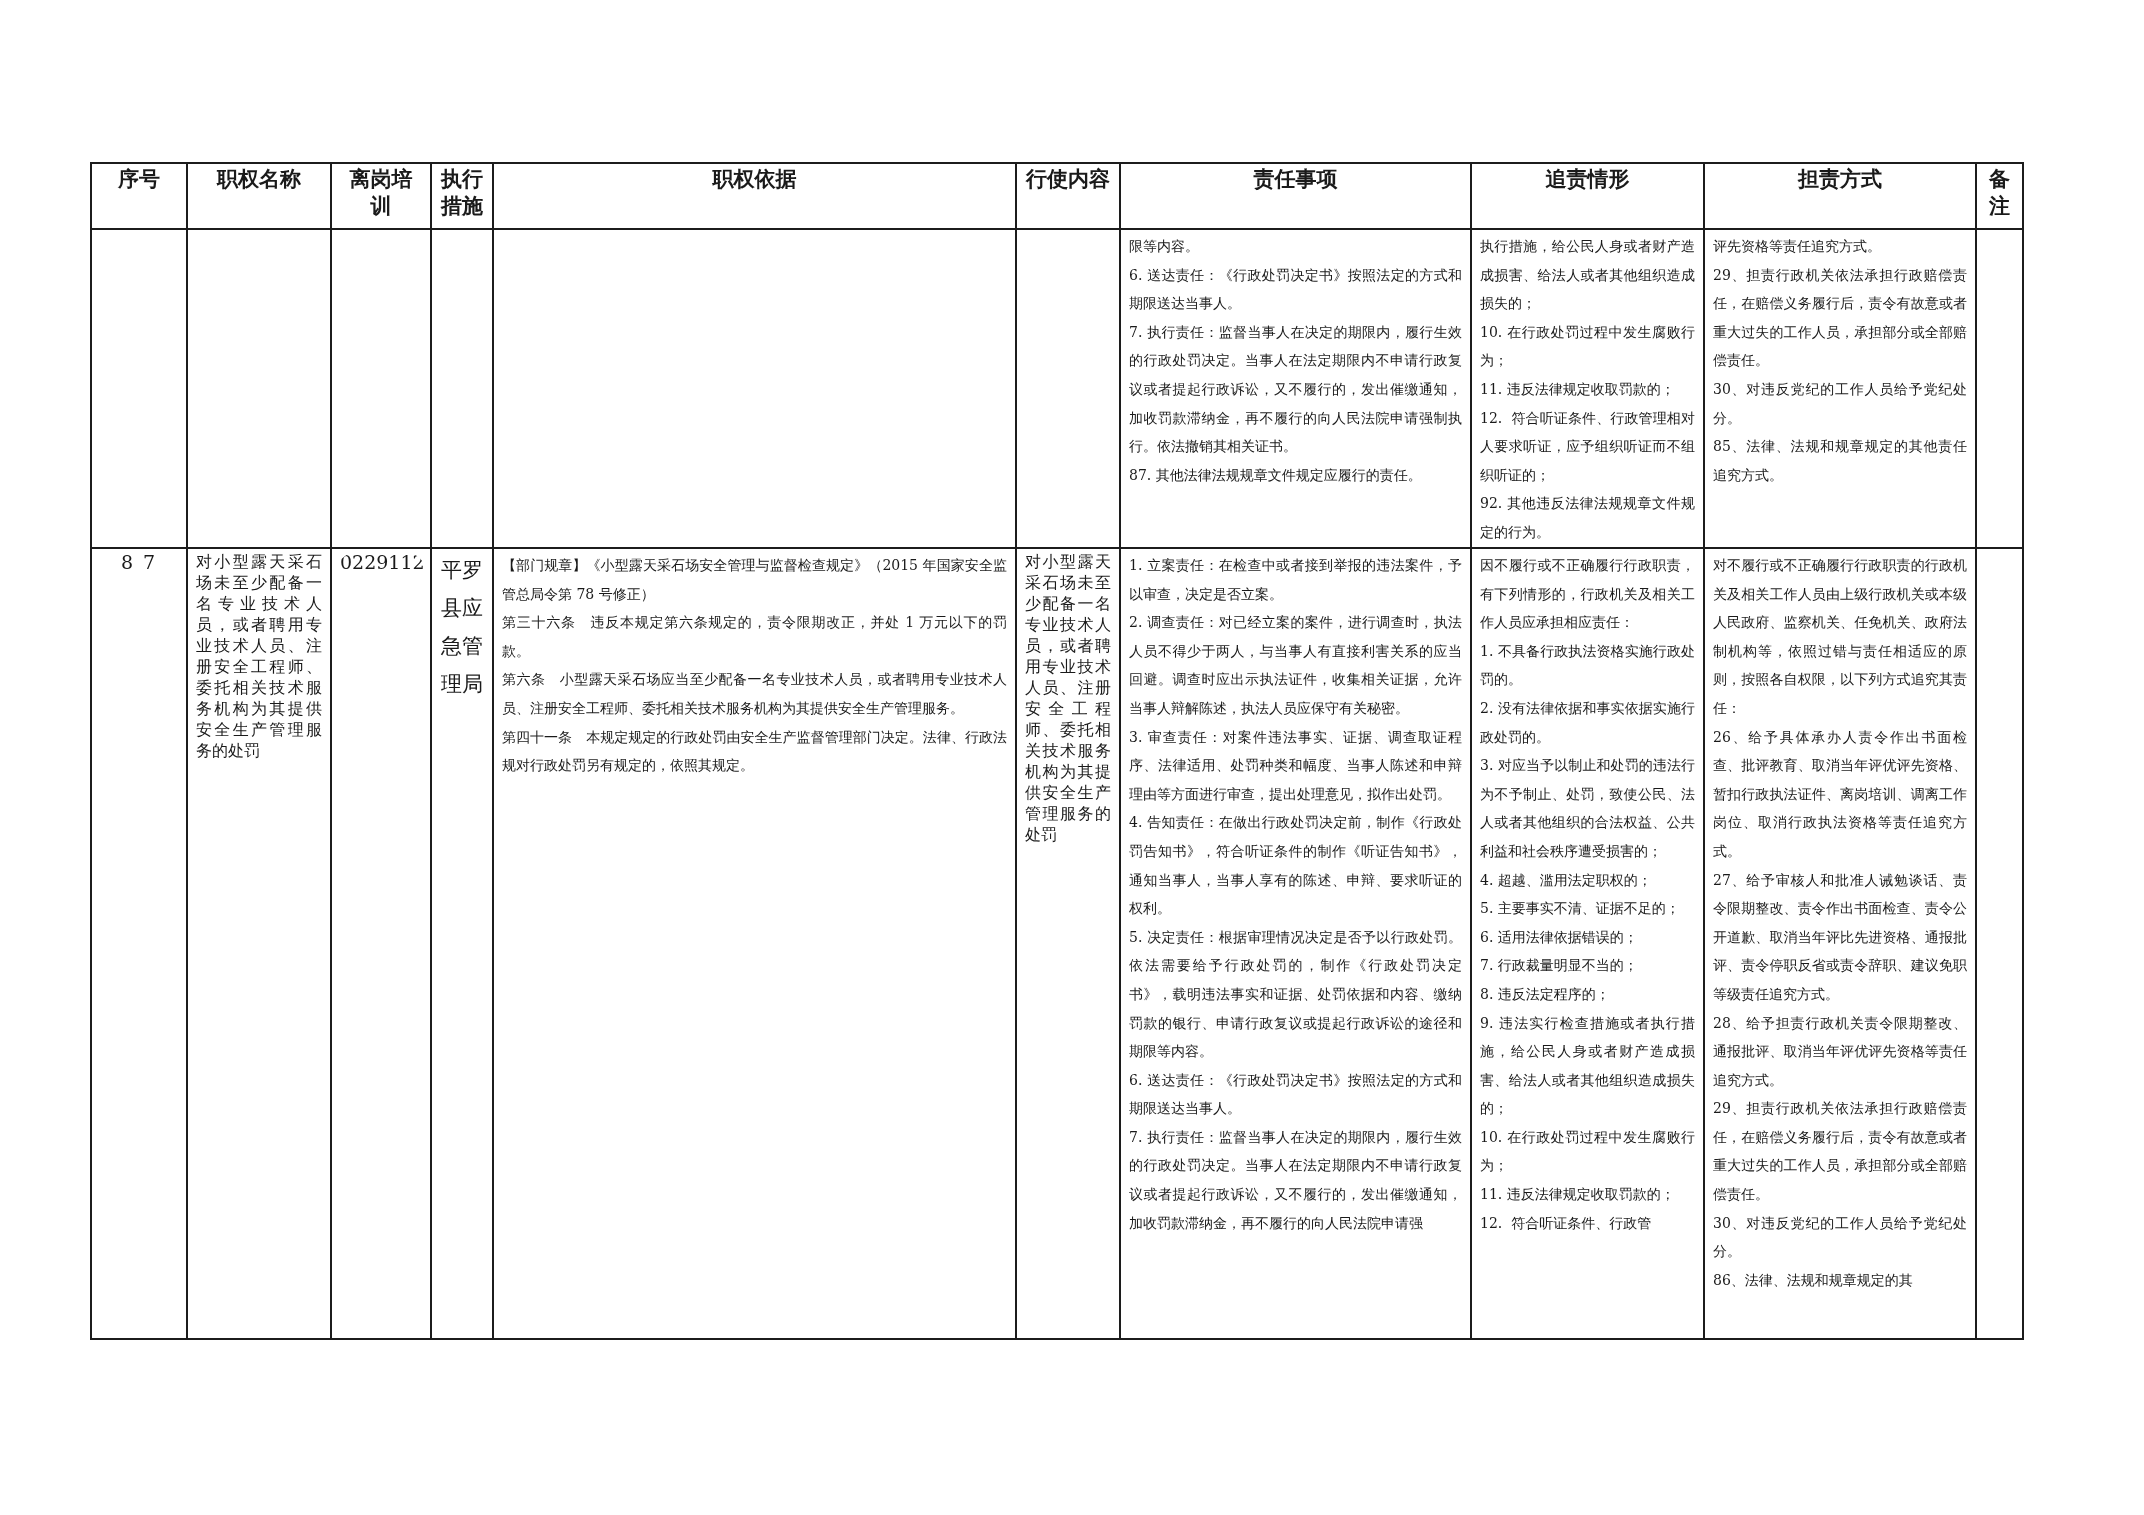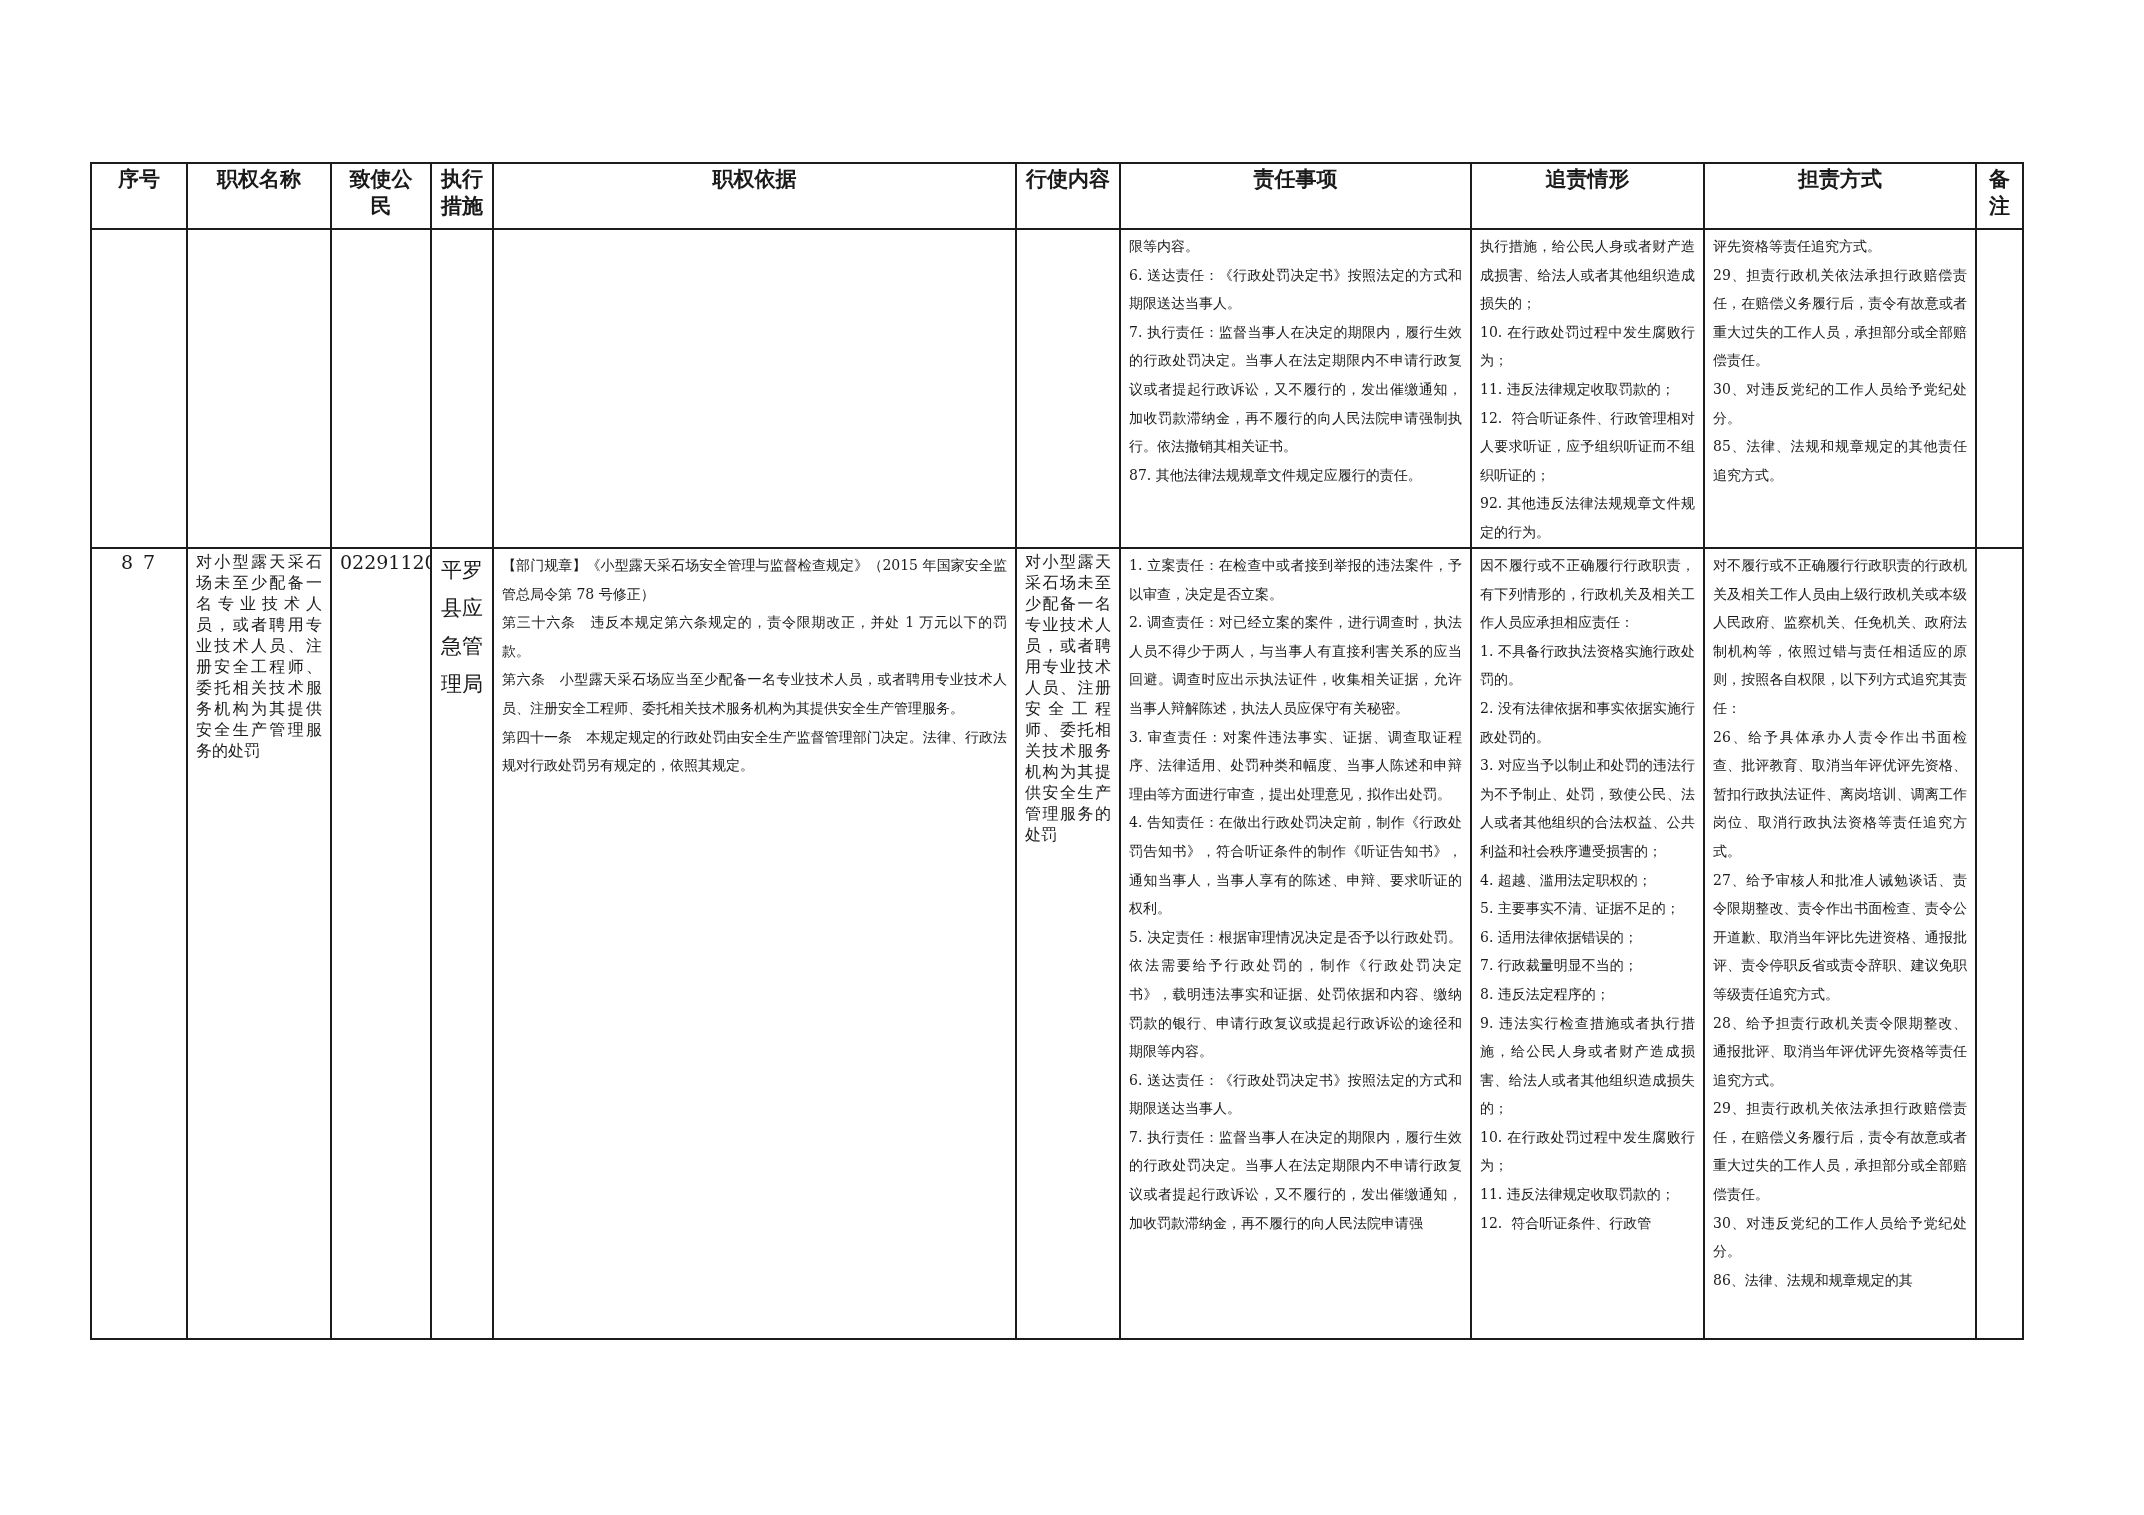--- a/index.html
+++ b/index.html
@@ -26,21 +26,21 @@
     height:66px;padding:2px 4px;
   }
   .body-text{
     font-size:14px;line-height:28.6px;
     white-space:pre-wrap;text-align:justify;
     overflow-wrap:break-word;
   }
   .clip325{height:313px;overflow:hidden;}
   .clip797{height:785px;overflow:hidden;}
   td.mid{vertical-align:middle;}
-  td.ctr{text-align:center;}
+  td.ctr{text-align:center;border-radius:32px;}
   .seq-text{font-size:19px;letter-spacing:2px;text-align:center;}
   .code-text{font-size:19px;text-align:center;font-family:"DejaVu Serif","Liberation Serif",serif;}
   .dept-text{font-size:21px;line-height:38px;text-align:center;}
   .name-text{font-size:16px;line-height:21px;text-align:justify;white-space:normal;}
   td.nopad{padding:2px 6px;}
 </style>
 </head>
 <body>
 
 <div class="page">
@@ -55,21 +55,21 @@
       <col style="width:351px">
       <col style="width:233px">
       <col style="width:272px">
       <col style="width:47px">
     </colgroup>
 
     <tbody>
         <tr>
       <th class="head">序号</th>
       <th class="head">职权名称</th>
-      <th class="head">致使公民</th>
+      <th class="head">离岗培训</th>
       <th class="head">执行措施</th>
       <th class="head">职权依据</th>
       <th class="head">行使内容</th>
       <th class="head">责任事项</th>
       <th class="head">追责情形</th>
       <th class="head">担责方式</th>
       <th class="head">备注</th>
     </tr>
 
     <tr>

